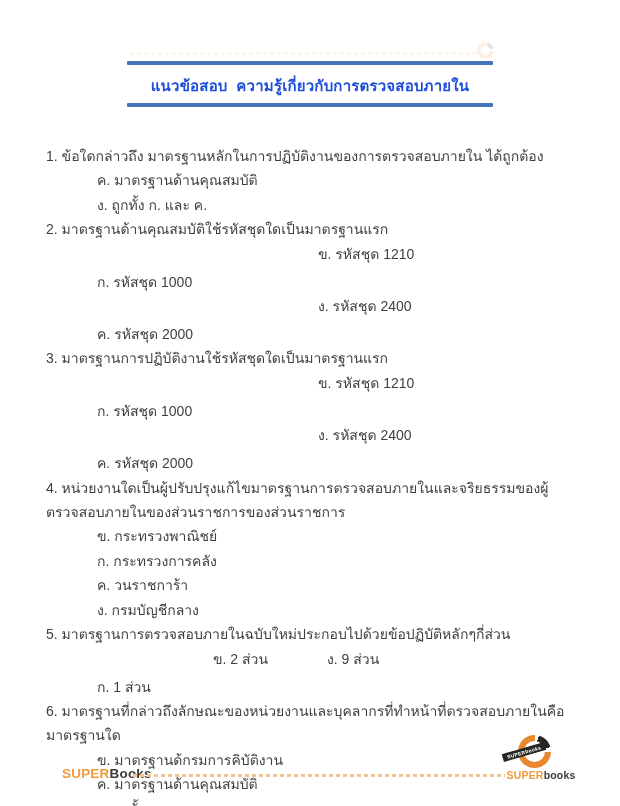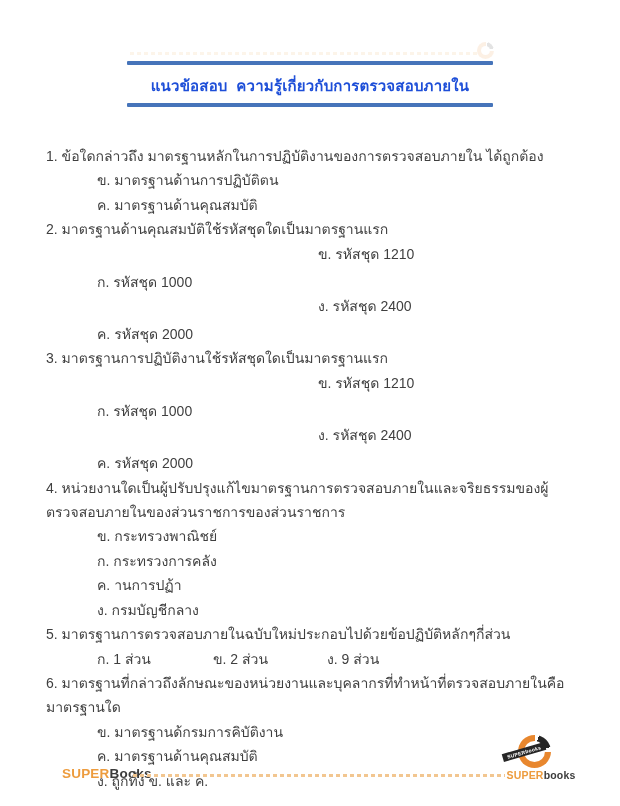--- a/index.html
+++ b/index.html
@@ -41,21 +41,21 @@
   
   .qbody {
     position:absolute; left:46px; top:144px; width:535px;
     font-size:14px; line-height:24.4px; color:#3f3f3f;
   }
   .q-text { white-space:normal; }
   .opt { padding-left:51px; }
   .opt-row { display:flex; padding-left:51px; }
   .opt-row .col1 { width:221px; flex:none;margin-top:28px; }
   .opt-row4 { display:flex; padding-left:51px; }
-  .opt-row4 .c1 { width:116px; flex:none; }
+  .opt-row4 .c1 { width:116px; flex:none;margin-top:28px; }
   .opt-row4 .c2 { width:114px; flex:none; }
   .opt-row4 .c3 { width:128px; flex:none; }
 
   
   .footer-brand {
     position:absolute; left:62px; top:766px;
     font-size:13.5px; font-weight:bold; letter-spacing:0.2px;
   }
   .brand-super { }
   .brand-books { }
@@ -91,22 +91,22 @@
   </div>
 
   <div class="hline top" style="background: rgb(70, 116, 186);"></div>
   <div class="doc-title">แนวข้อสอบ  ความรู้เกี่ยวกับการตรวจสอบภายใน</div>
   <div class="hline bottom" style="background: rgb(70, 116, 186);"></div>
 
   <div class="qbody" style="color: rgb(63, 63, 63);">
 
     <div class="q">
       <div class="q-text">1. ข้อใดกล่าวถึง มาตรฐานหลักในการปฏิบัติงานของการตรวจสอบภายใน ได้ถูกต้อง</div>
-      <div class="opt">ข. มาตรฐานด้านการปฏิบัติตน</div>
       <div class="opt">ค. มาตรฐานด้านคุณสมบัติ</div>
+      <div class="opt">ง. ถูกทั้ง ก. และ ค.</div>
     </div>
 
     <div class="q">
       <div class="q-text">2. มาตรฐานด้านคุณสมบัติใช้รหัสชุดใดเป็นมาตรฐานแรก</div>
       <div class="opt-row">
         <span class="col1">ก. รหัสชุด 1000</span>
         <span>ข. รหัสชุด 1210</span>
       </div>
       <div class="opt-row">
         <span class="col1">ค. รหัสชุด 2000</span>
@@ -123,21 +123,21 @@
       <div class="opt-row">
         <span class="col1">ค. รหัสชุด 2000</span>
         <span>ง. รหัสชุด 2400</span>
       </div>
     </div>
 
     <div class="q">
       <div class="q-text">4. หน่วยงานใดเป็นผู้ปรับปรุงแก้ไขมาตรฐานการตรวจสอบภายในและจริยธรรมของผู้ตรวจสอบภายในของส่วนราชการของส่วนราชการ</div>
       <div class="opt">ข. กระทรวงพาณิชย์</div>
       <div class="opt">ก. กระทรวงการคลัง</div>
-      <div class="opt">ค. านการปฏ้า</div>
+      <div class="opt">ค. วนราชการ้า</div>
       <div class="opt">ง. กรมบัญชีกลาง</div>
     </div>
 
     <div class="q">
       <div class="q-text">5. มาตรฐานการตรวจสอบภายในฉบับใหม่ประกอบไปด้วยข้อปฏิบัติหลักๆกี่ส่วน</div>
       <div class="opt-row4">
         <span class="c1">ก. 1 ส่วน</span>
         <span class="c2">ข. 2 ส่วน</span>
         <span>ง. 9 ส่วน</span>
       </div>

